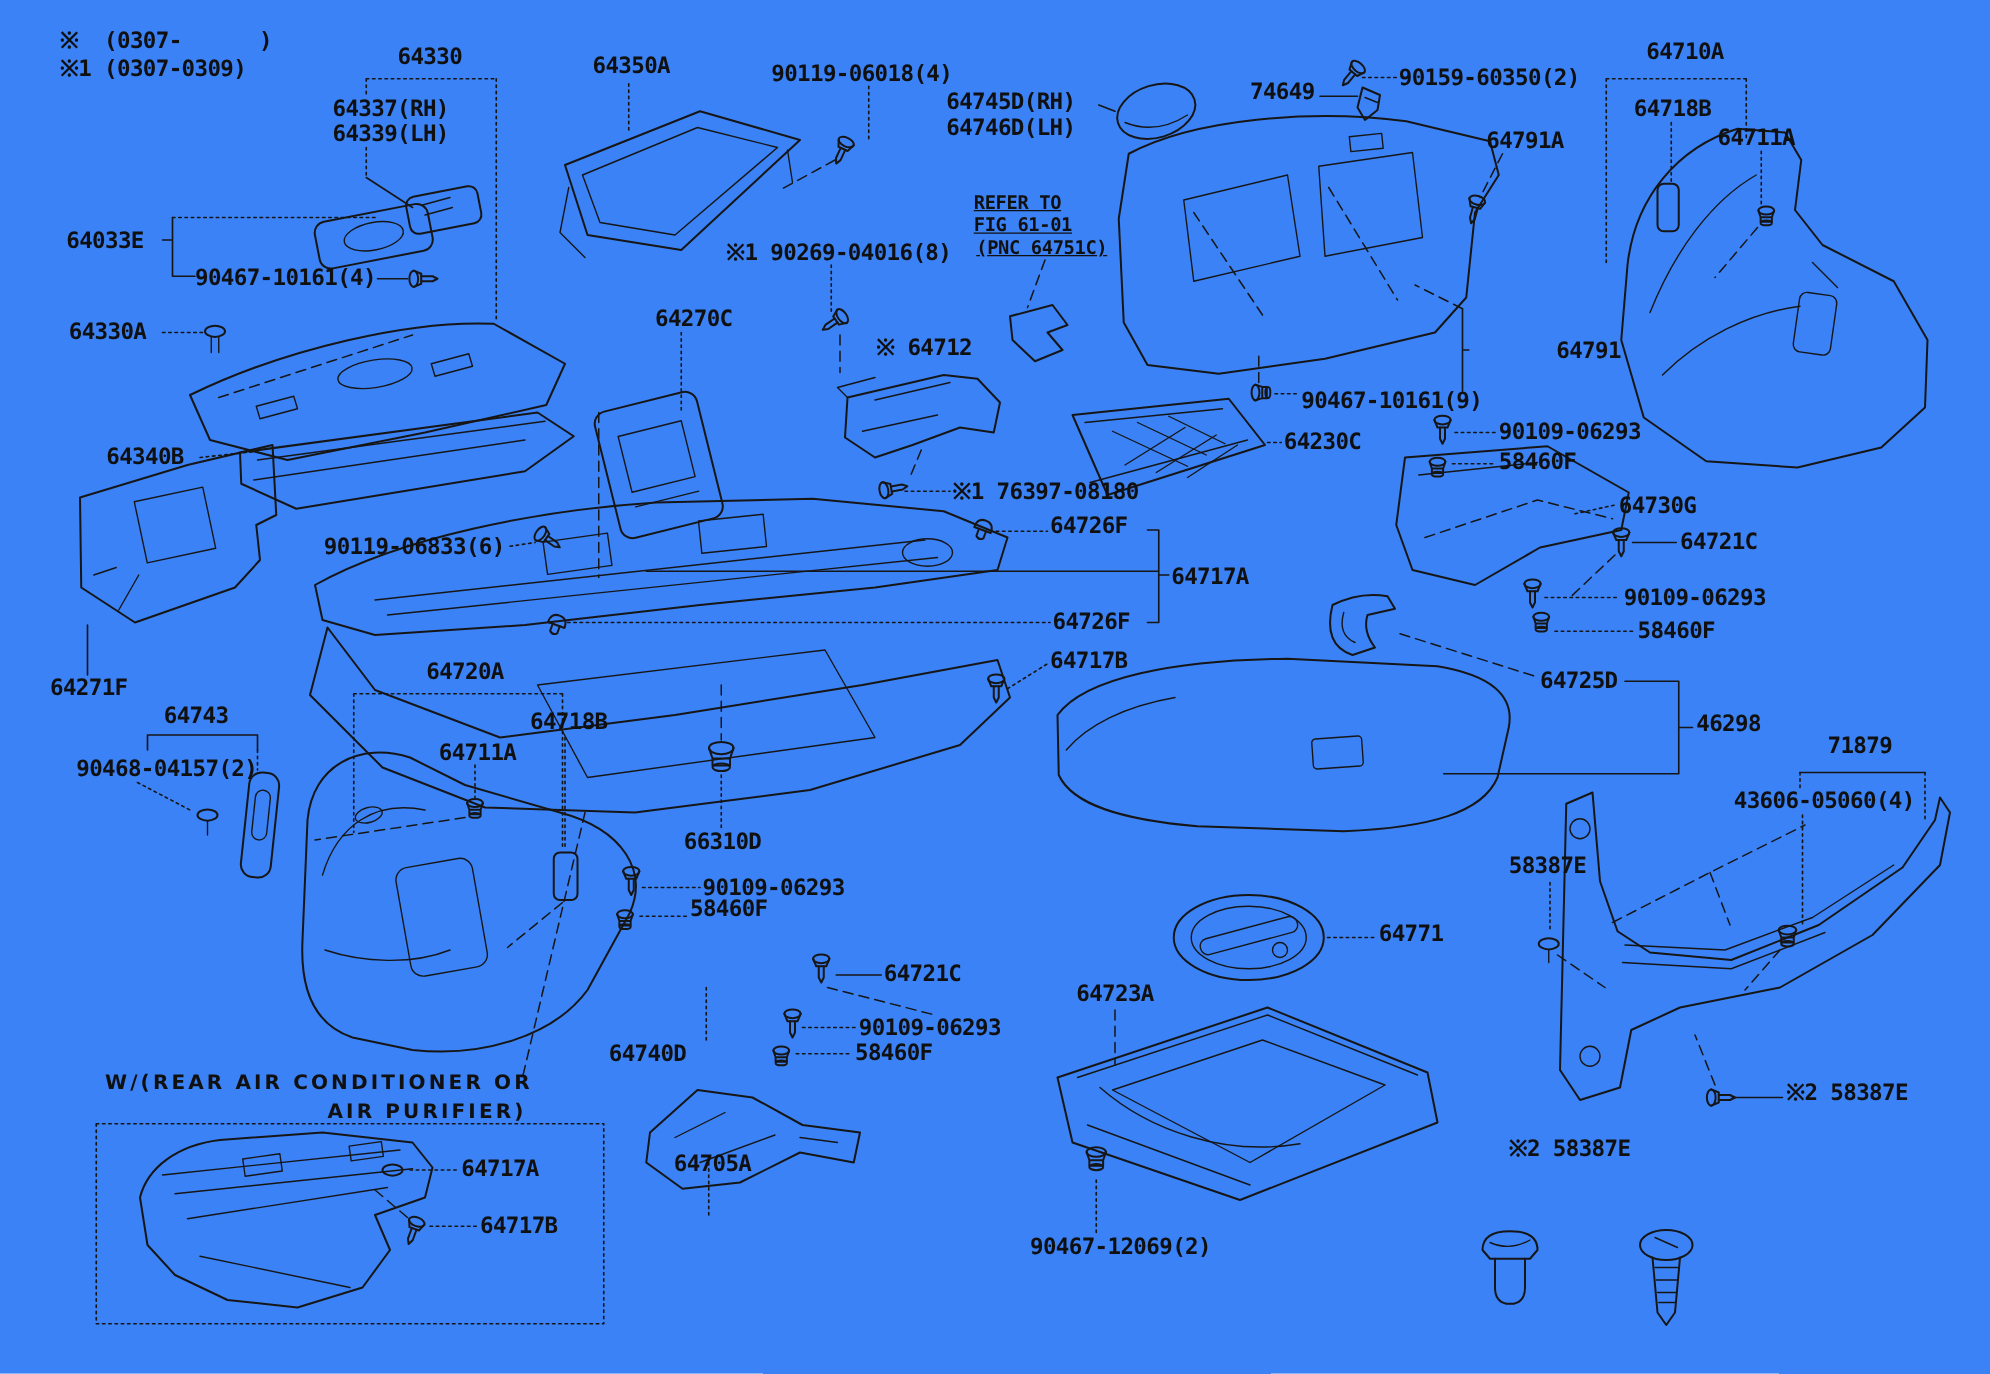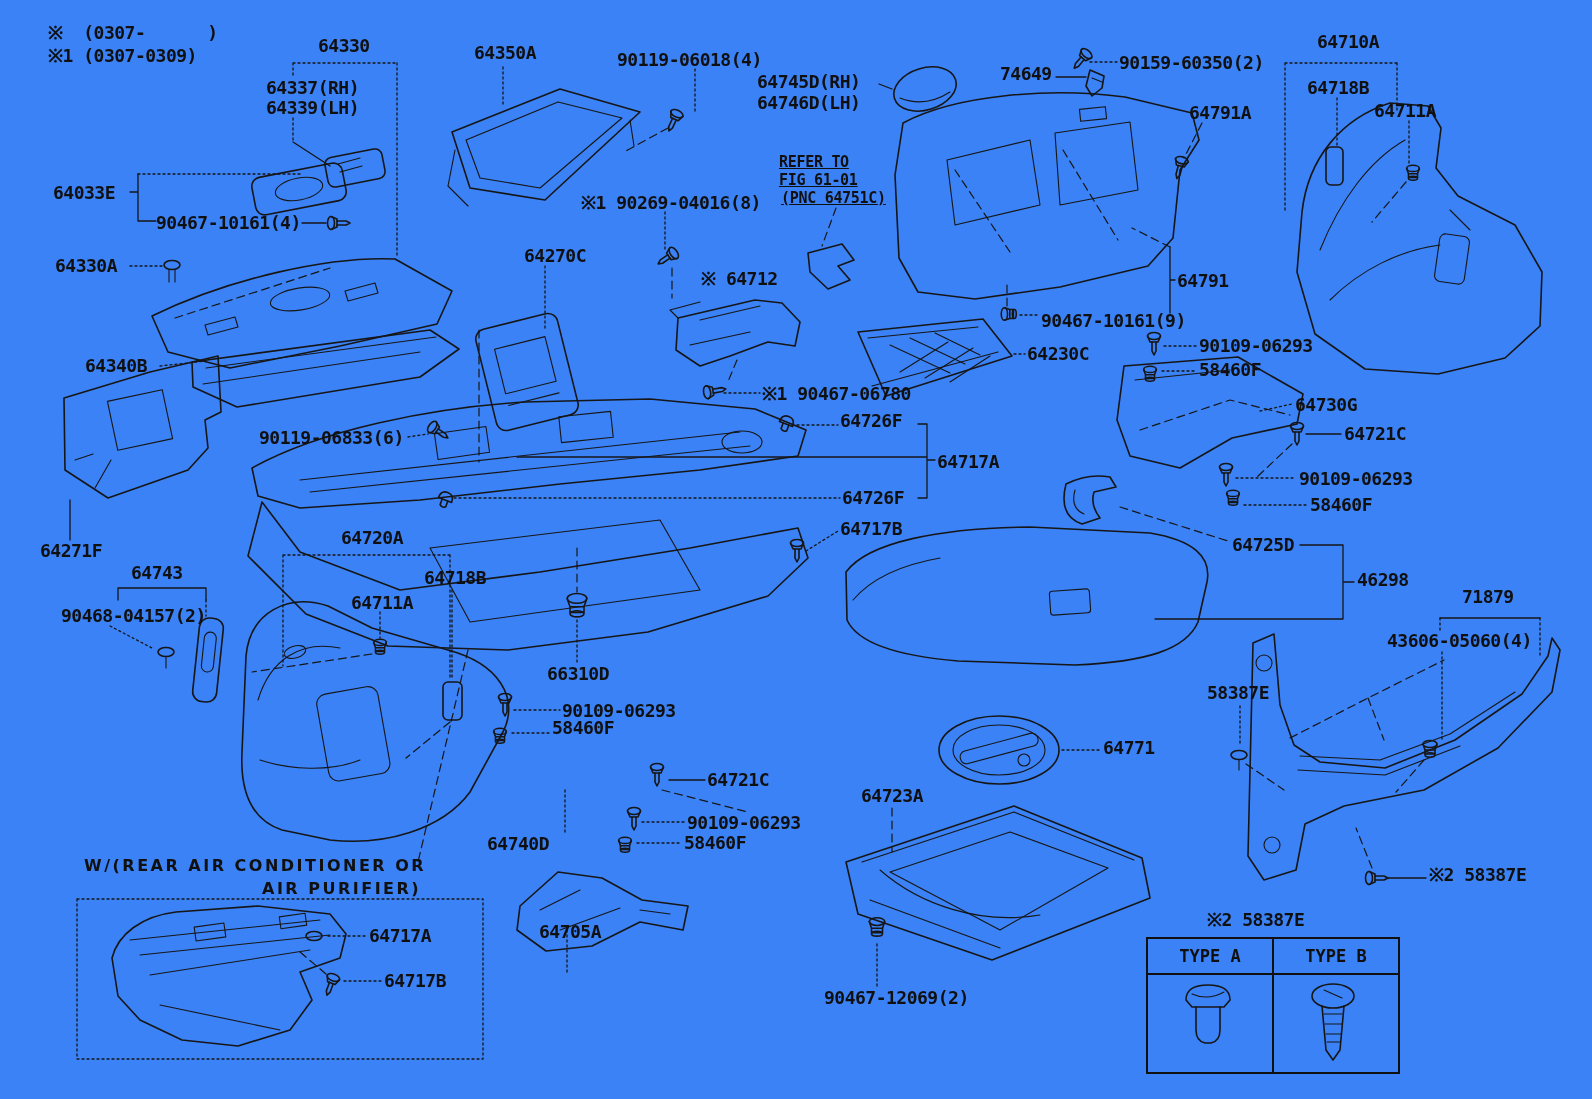--- a/index.html
+++ b/index.html
@@ -324,53 +324,47 @@
 <div class="lbl" style="left:474px;top:44px">64350A</div>
 <div class="lbl" style="left:617px;top:51px">90119-06018(4)</div>
 <div class="lbl" style="left:524px;top:247px">64270C</div>
 <div class="lbl" style="left:581px;top:194px">※1 90269-04016(8)</div>
 <div class="lbl" style="left:701px;top:270px">※ 64712</div>
 <div class="lbl" style="left:757px;top:73px">64745D(RH)</div>
 <div class="lbl" style="left:757px;top:94px">64746D(LH)</div>
 <div class="lbl sm" style="left:779px;top:155px">REFER TO</div>
 <div class="lbl sm" style="left:779px;top:173px">FIG 61-01</div>
 <div class="lbl sm" style="left:781px;top:191px">(PNC 64751C)</div>
-<div class="lbl" style="left:762px;top:385px">※1 90467-06780</div>
+<div class="lbl" style="left:762px;top:385px">※1 76397-08180</div>
 <div class="lbl" style="left:840px;top:412px">64726F</div>
 <div class="lbl" style="left:937px;top:453px">64717A</div>
 <div class="lbl" style="left:842px;top:489px">64726F</div>
 <div class="lbl" style="left:840px;top:520px">64717B</div>
 <div class="lbl" style="left:1027px;top:345px">64230C</div>
 
 <div class="lbl" style="left:1000px;top:65px">74649</div>
 <div class="lbl" style="left:1119px;top:54px">90159-60350(2)</div>
 <div class="lbl" style="left:1317px;top:33px">64710A</div>
 <div class="lbl" style="left:1307px;top:79px">64718B</div>
 <div class="lbl" style="left:1374px;top:102px">64711A</div>
 <div class="lbl" style="left:1189px;top:104px">64791A</div>
-<div class="lbl" style="left:1177px;top:272px">64791</div>
+<div class="lbl" style="left:1245px;top:272px">64791</div>
 <div class="lbl" style="left:1041px;top:312px">90467-10161(9)</div>
 <div class="lbl" style="left:1199px;top:337px">90109-06293</div>
 <div class="lbl" style="left:1199px;top:361px">58460F</div>
 <div class="lbl" style="left:1295px;top:396px">64730G</div>
 <div class="lbl" style="left:1344px;top:425px">64721C</div>
 <div class="lbl" style="left:1299px;top:470px">90109-06293</div>
 <div class="lbl" style="left:1310px;top:496px">58460F</div>
 <div class="lbl" style="left:1232px;top:536px">64725D</div>
 <div class="lbl" style="left:1357px;top:571px">46298</div>
 <div class="lbl" style="left:1462px;top:588px">71879</div>
 <div class="lbl" style="left:1387px;top:632px">43606-05060(4)</div>
 <div class="lbl" style="left:1207px;top:684px">58387E</div>
 <div class="lbl" style="left:1103px;top:739px">64771</div>
 <div class="lbl" style="left:861px;top:787px">64723A</div>
 <div class="lbl" style="left:1429px;top:866px">※2 58387E</div>
 <div class="lbl" style="left:1207px;top:911px">※2 58387E</div>
 
-<div id="ftable">
-  <div class="vdiv"></div>
-  <div class="hdiv"></div>
-  <div class="hcell" style="left:0">TYPE A</div>
-  <div class="hcell" style="left:126px">TYPE B</div>
+
+<div class="code" style="left:1506px;top:1074px">641245C</div>
+
 </div>
 
-<div class="code" style="left:1506px;top:1074px">641245C</div>
-
-</div>
-
 </body></html>

